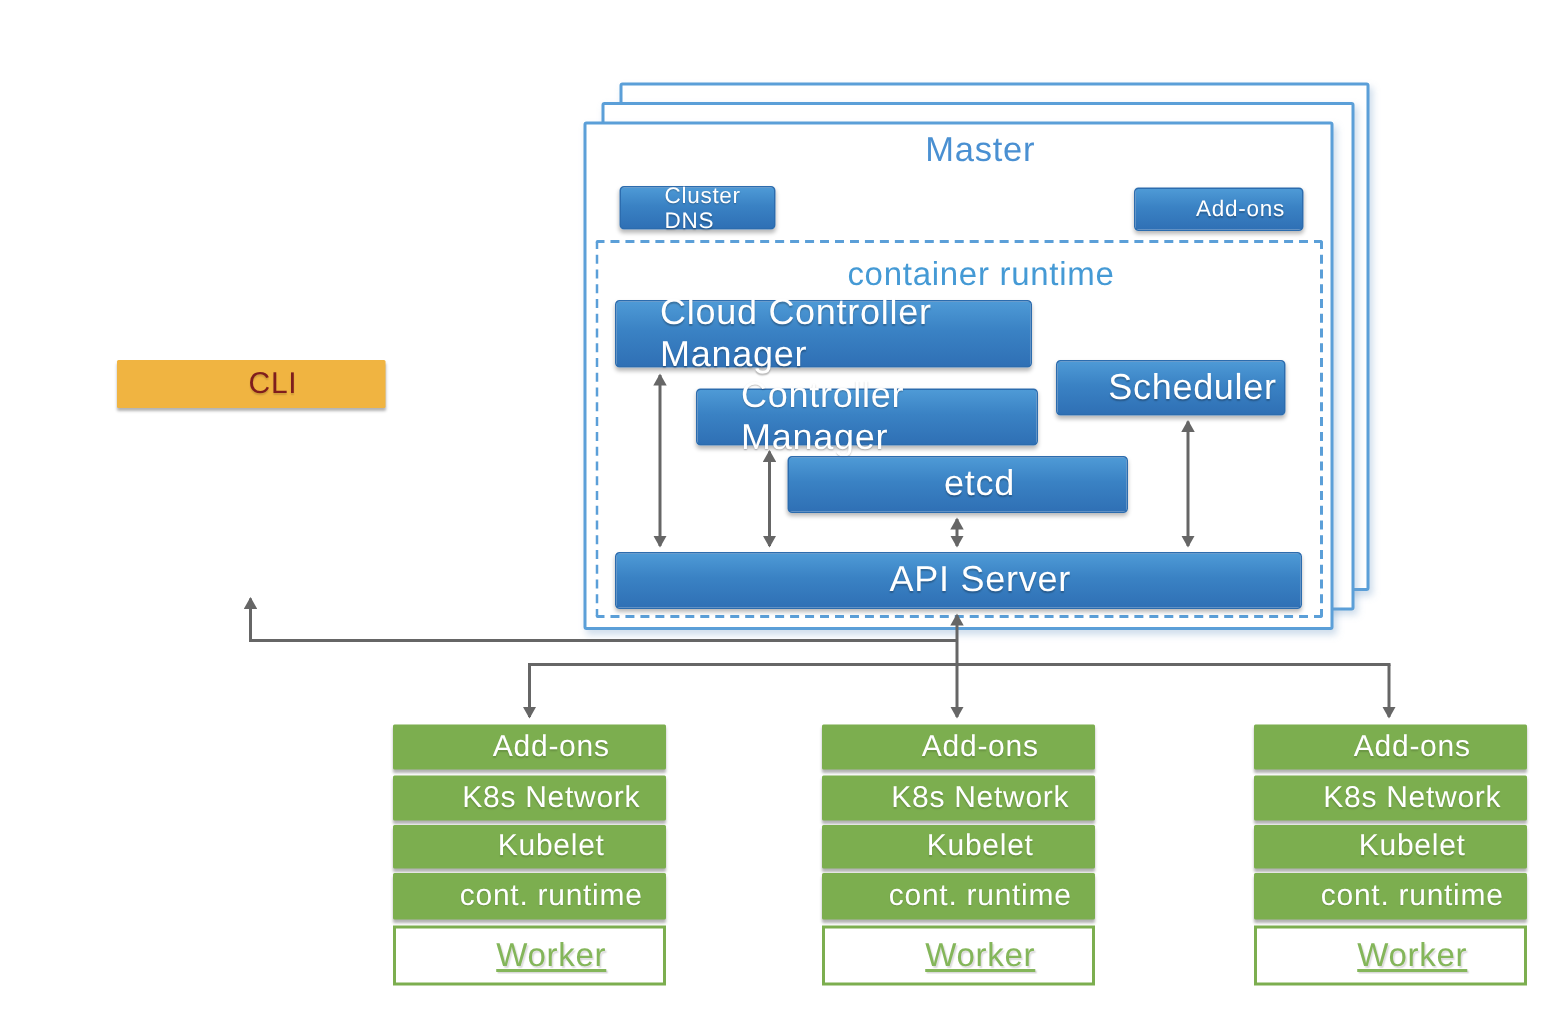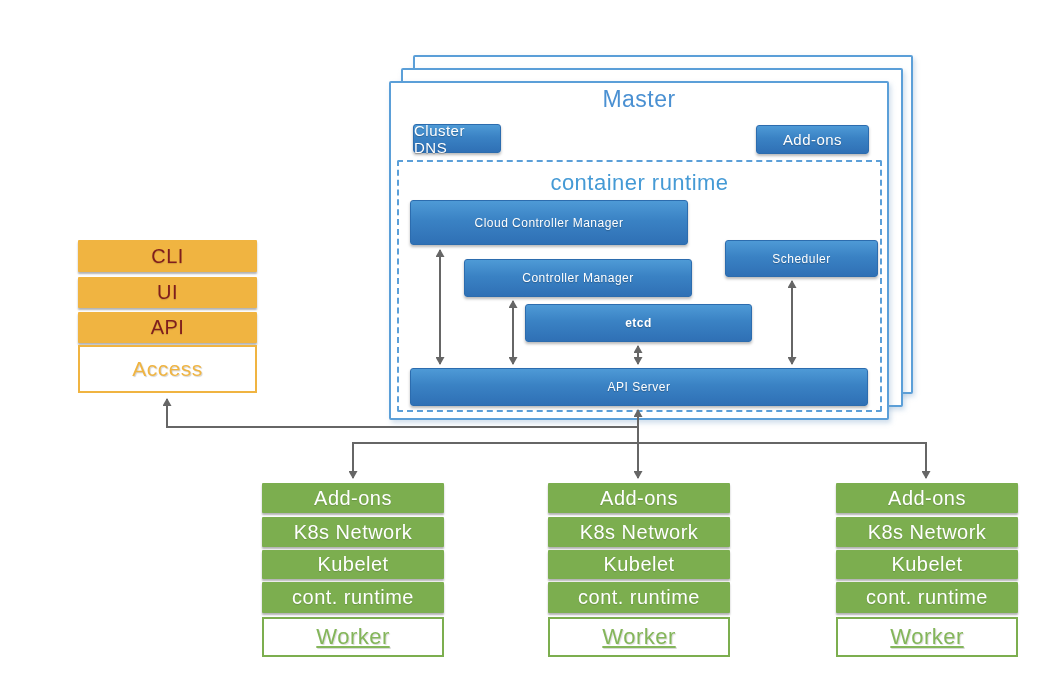--- a/index.html
+++ b/index.html
@@ -1,38 +1,38 @@
 <!DOCTYPE html>
 <html><head>
 <meta charset="utf-8">
 <style>
   html,body{margin:0;padding:0;background:#ffffff;}
   .canvas{
     position:relative;width:1040px;height:690px;background:#ffffff;overflow:hidden;
     font-family:"Liberation Sans", sans-serif;letter-spacing:0.03em;
   }
   .abs{position:absolute;box-sizing:border-box;}
-  .center{display:flex;align-items:center;justify-content:center;}
+  .center{display:flex;align-items:center;justify-content:center;padding-left:29px;}
 
   
   .master-layer{
     background:#ffffff;border:2px solid #5b9fd8;border-radius:2px;
     box-shadow:2px 3px 5px rgba(120,160,200,0.35);
   }
   .master-title{color:#4a90d2;font-size:23px;}
   .runtime-box{border:2px dashed #5b9fd8;border-radius:2px;background:transparent;}
   .runtime-title{color:#459ad5;font-size:22px;}
 
   
   .box-blue{
     background:linear-gradient(180deg,#4e9ad6 0%,#3a82c4 45%,#2f70b5 100%);
     border:1px solid #2c6cae;border-radius:3px;
     box-shadow:0 2px 3px rgba(0,0,0,0.28);
     color:#ffffff;text-shadow:0 1px 1px rgba(0,0,0,0.25);
-    font-size:12px;
+    font-size:24px;
   }
   .box-blue.small{font-size:15px;}
 
   
   .pill-orange{
     background:#f0b441;border-radius:1px;color:#7f1d1d;font-size:20px;
     box-shadow:0 2px 2px rgba(0,0,0,0.3);text-shadow:0 1px 1px rgba(0,0,0,0.15);
   }
   .pill-access{
     background:#ffffff;border:2px solid #f0b441;color:#f0b441;font-size:21px;
@@ -56,41 +56,38 @@
 
 <div class="canvas">
 
   <div class="abs master-layer" style="left:413px;top:55px;width:500px;height:339px;"></div>
   <div class="abs master-layer" style="left:401px;top:68px;width:502px;height:339px;"></div>
 
   <div class="abs master-layer" style="left:389px;top:81px;width:500px;height:339px;"></div>
 
   <div class="abs center master-title" style="left:389px;top:84px;width:500px;height:30px;">Master</div>
 
-  <div class="abs center box-blue small" style="left:413px;top:124px;width:88px;height:29px;">Cluster DNS</div>
+  <div class="abs center box-blue small" style="left:413px;top:124px;width:104px;height:29px;">Cluster DNS</div>
 
   <div class="abs center box-blue small" style="left:756px;top:125px;width:113px;height:29px;">Add-ons</div>
 
   <div class="abs runtime-box" style="left:397px;top:160px;width:485px;height:252px;"></div>
   <div class="abs center runtime-title" style="left:397px;top:168px;width:485px;height:30px;text-align:center;">container runtime</div>
 
   <div class="abs center box-blue" style="left:410px;top:200px;width:278px;height:45px;">Cloud Controller Manager</div>
 
-  <div class="abs center box-blue" style="left:725px;top:240px;width:153px;height:37px;">Scheduler</div>
+  <div class="abs center box-blue" style="left:704px;top:240px;width:153px;height:37px;">Scheduler</div>
 
   <div class="abs center box-blue" style="left:464px;top:259px;width:228px;height:38px;">Controller Manager</div>
 
-  <div class="abs center box-blue" style="left:525px;top:304px;width:227px;height:38px;font-weight:bold;">etcd</div>
+  <div class="abs center box-blue" style="left:525px;top:304px;width:227px;height:38px;">etcd</div>
 
   <div class="abs center box-blue" style="left:410px;top:368px;width:458px;height:38px;">API Server</div>
 
   <div class="abs center pill-orange" style="left:78px;top:240px;width:179px;height:32px;">CLI</div>
-  <div class="abs center pill-orange" style="left:78px;top:277px;width:179px;height:31px;">UI</div>
-  <div class="abs center pill-orange" style="left:78px;top:312px;width:179px;height:31px;">API</div>
-  <div class="abs center pill-access" style="left:78px;top:345px;width:179px;height:48px;">Access</div>
 
   <div class="abs center pill-green" style="left:262px;top:483px;width:182px;height:30px;">Add-ons</div>
   <div class="abs center pill-green" style="left:262px;top:517px;width:182px;height:30px;">K8s Network</div>
   <div class="abs center pill-green" style="left:262px;top:550px;width:182px;height:29px;">Kubelet</div>
   <div class="abs center pill-green" style="left:262px;top:582px;width:182px;height:31px;">cont. runtime</div>
   <div class="abs center pill-worker" style="left:262px;top:617px;width:182px;height:40px;">Worker</div>
 
   <div class="abs center pill-green" style="left:548px;top:483px;width:182px;height:30px;">Add-ons</div>
   <div class="abs center pill-green" style="left:548px;top:517px;width:182px;height:30px;">K8s Network</div>
   <div class="abs center pill-green" style="left:548px;top:550px;width:182px;height:29px;">Kubelet</div>

